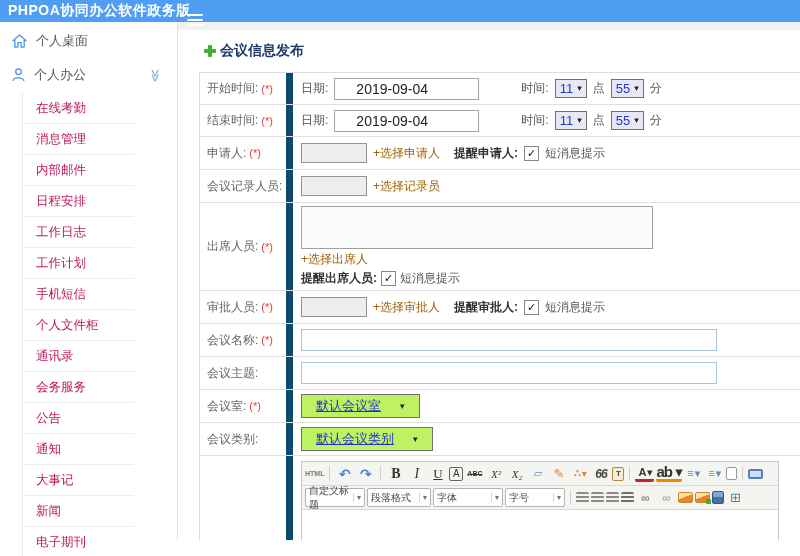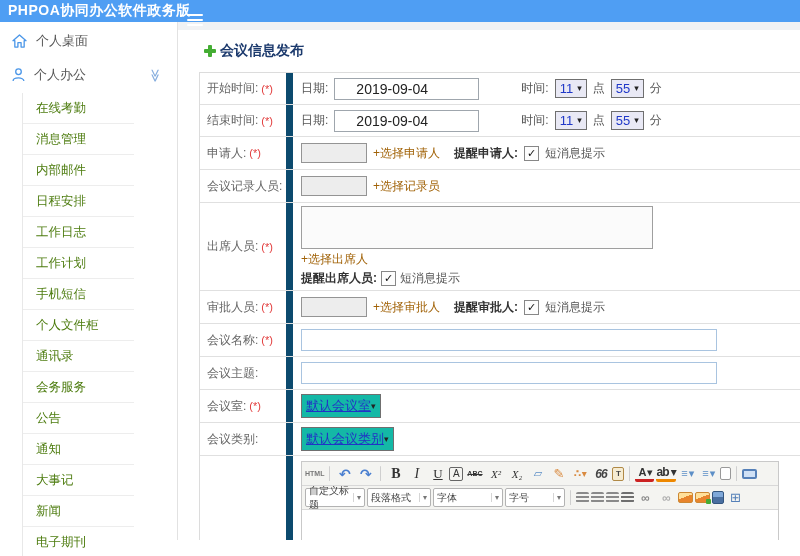--- a/index.html
+++ b/index.html
@@ -19,21 +19,21 @@
   main{flex:1;background:#fff;overflow:hidden}
   .top-strip{height:8px;background:#f1f2f4}
 
   
   .side-top{display:flex;align-items:center;padding:8px 14px 8px 12px;color:#555;font-size:13px}
   .side-top .lbl{margin-left:9px}
   .chev{margin-left:auto;font-size:13px;line-height:1}
   .chev-exp{color:#87aede;transform:rotate(90deg)}
   .side-sub{list-style:none;margin:1px 0 1px 22px;padding:0;border-left:1px solid #e8e8e8}
   .side-sub li{display:flex;align-items:center;width:98px;padding:6.5px 0 6.5px 13px;
-               border-bottom:1px solid #ededed;font-size:12.5px;color:#4d7c0f;cursor:pointer}
+               border-bottom:1px solid #ededed;font-size:12.5px;color:#be185d;cursor:pointer}
 
   
   .page-title{display:flex;align-items:center;margin:12px 0 0 26px;height:18px}
   .plus-icon{width:12px;height:12px;position:relative;margin-right:4px}
   .plus-icon::before{content:"";position:absolute;left:4px;top:0;width:4px;height:12px;background:#44ad33;border-radius:1px}
   .plus-icon::after{content:"";position:absolute;left:0;top:4px;width:12px;height:4px;background:#44ad33;border-radius:1px}
   .page-title h1{font-size:14px;color:#1c3a6d;margin:0;font-weight:bold}
 
   
   .form{margin:12px 0 0 21px;width:620px;border-top:1px solid #dcdcdc;border-left:1px solid #dcdcdc}
@@ -52,22 +52,22 @@
   .tsel{display:inline-flex;align-items:center;border:1px solid #6f6f6f;background:#e9e9f5;
         padding:1px 4px;font-size:13px;color:#2038c8;gap:4px;cursor:pointer}
   .caret{font-size:9px;color:#222;font-style:normal;line-height:1}
   .mini-input{width:66px;height:20px;border:1px solid #949494;background:#ededed}
   .sel-link{color:#a16207;text-decoration:none;font-size:12px;cursor:pointer}
   .remind{font-weight:bold;color:#333;margin-left:8px;font-size:12px}
   .cbx{width:13px;height:13px;border:1px solid #878787;background:#fdfdfd;display:inline-flex;
        align-items:center;justify-content:center;font-size:11px;color:#111;line-height:1;cursor:pointer}
   .attendee-area{width:352px;height:50px;border:1px solid #9f9f9f;background:#fbfbfb;resize:none}
   .wide-input{width:416px;height:22px;border:1px solid #a9c4e0}
-  .bigsel{display:inline-flex;align-items:center;gap:0;border:1px solid #6f6f6f;background:#14b8a6;
-          padding:2px 4px;font-size:13px;color:#2233c6;cursor:pointer}
+  .bigsel{display:inline-flex;align-items:center;gap:19px;border:1px solid #6f6f6f;background:#bef264;
+          padding:2px 14px;font-size:13px;color:#2233c6;cursor:pointer}
   .bigsel u{text-decoration:underline}
 
   
   .editor{width:476px;border:1px solid #c9c9c9;background:#fff;margin-top:2px}
   .ed-toolbar{display:flex;align-items:center;background:#f4f4f1;border-bottom:1px solid #d8d8d8;
               padding:2px 3px;gap:2px;height:24px;box-sizing:border-box;overflow:hidden}
   .ed-content{height:80px;background:#fff}
   .tbtn{display:inline-flex;align-items:center;justify-content:center;min-width:19px;height:19px;
         font-size:12px;color:#333;box-sizing:border-box;border-radius:2px;cursor:pointer;flex:none}
   .tb-html{font-size:7px;font-weight:bold;color:#777}
@@ -77,21 +77,21 @@
   .tb-u{font-family:"Liberation Serif",serif;font-size:13px;text-decoration:underline}
   .tb-boxa{border:1px solid #666;font-size:10px;min-width:0;width:14px;height:14px}
   .tb-abc{font-size:7px;font-weight:bold;text-decoration:line-through}
   .tb-x{font-family:"Liberation Serif",serif;font-size:11px;font-style:italic}
   .tb-eraser{color:#5d8fc7;font-size:11px;font-weight:bold}
   .tb-brush{color:#d98a3f;font-size:13px}
   .tb-magic{color:#d98a3f;font-size:10px;font-weight:bold;letter-spacing:-1px}
   .tb-quote{font-weight:bold;font-style:italic;font-size:12px;letter-spacing:-1px;color:#444}
   .tb-paste{min-width:0;width:12px;height:14px;border:1px solid #b08946;background:#f6ecd2;font-size:8px;font-weight:bold;color:#444}
   .tb-fontcolor{font-size:11px;font-weight:bold;border-bottom:3px solid #c22;height:16px;letter-spacing:-1px}
-  .tb-highlight{font-size:12px;font-weight:bold;border-bottom:3px solid #e80;height:16px;letter-spacing:-1px}
+  .tb-highlight{font-size:15px;font-weight:bold;border-bottom:3px solid #e80;height:16px;letter-spacing:-1px}
   .tb-list{color:#5d8fc7;font-size:11px;font-weight:bold;letter-spacing:-1px}
   .tb-doc{min-width:0;width:11px;height:13px;border:1px solid #999;background:#fff}
   .tb-monitor{min-width:0;width:15px;height:10px;border:2px solid #5580b8;background:#cfe0f5;border-radius:2px}
   .tb-select{border:1px solid #b3b3b3;background:#fff;font-size:10px;color:#444;justify-content:space-between;padding:0 3px;height:19px}
   .tb-select::after{content:"▾";font-size:8px;color:#777;margin-left:4px;border-left:1px solid #d5d5d5;padding-left:3px}
   .tb-w1{width:60px}.tb-w2{width:64px}.tb-w3{width:70px}.tb-w4{width:60px}
   .tb-sep{min-width:1px;width:1px;height:15px;background:#cfcfcf;margin:0 3px;padding:0}
   .tb-bars{min-width:0;width:13px;height:11px;background:repeating-linear-gradient(to bottom,#8a8a8a 0 2px,transparent 2px 4px)}
   .tb-bars-j{background:repeating-linear-gradient(to bottom,#6f6f6f 0 2px,transparent 2px 4px)}
   .tb-link{color:#8a8a8a;font-size:12px;font-weight:bold}

